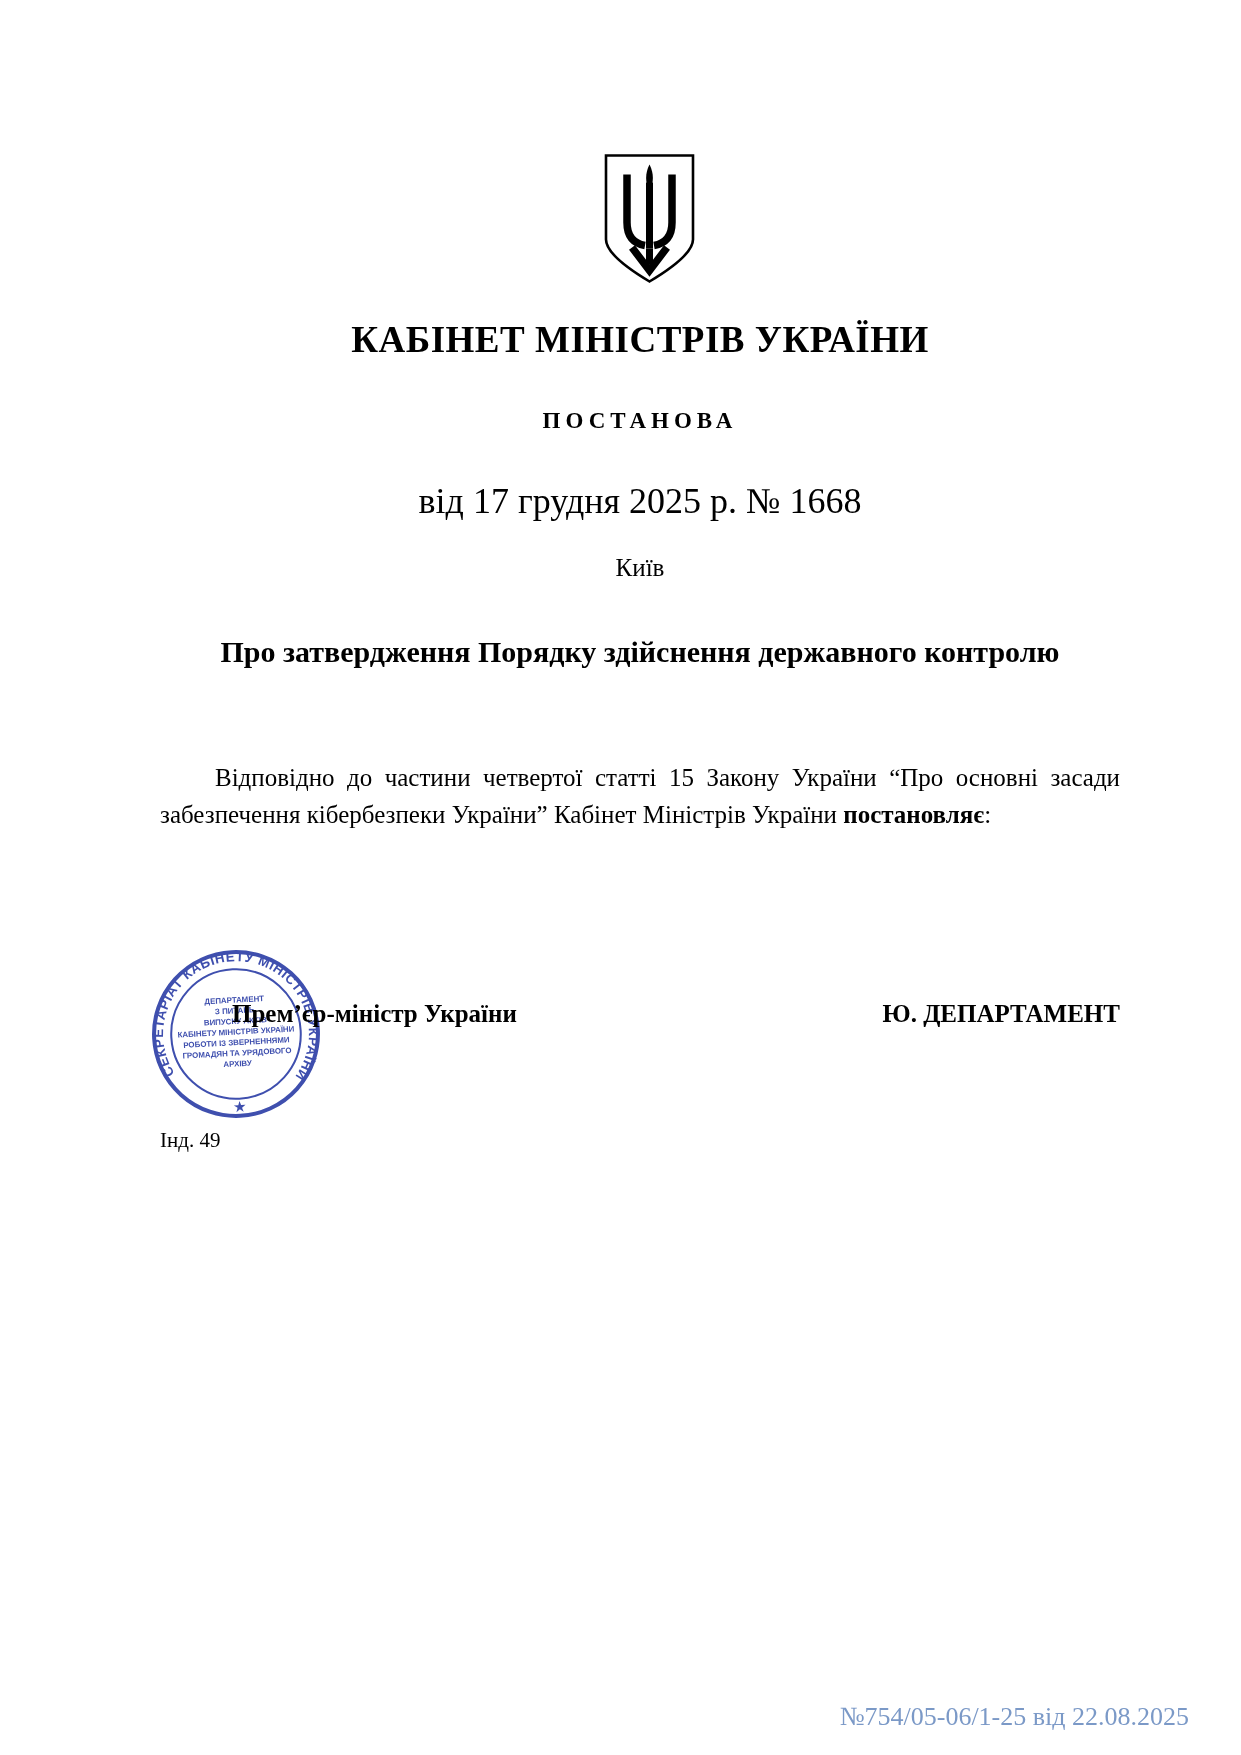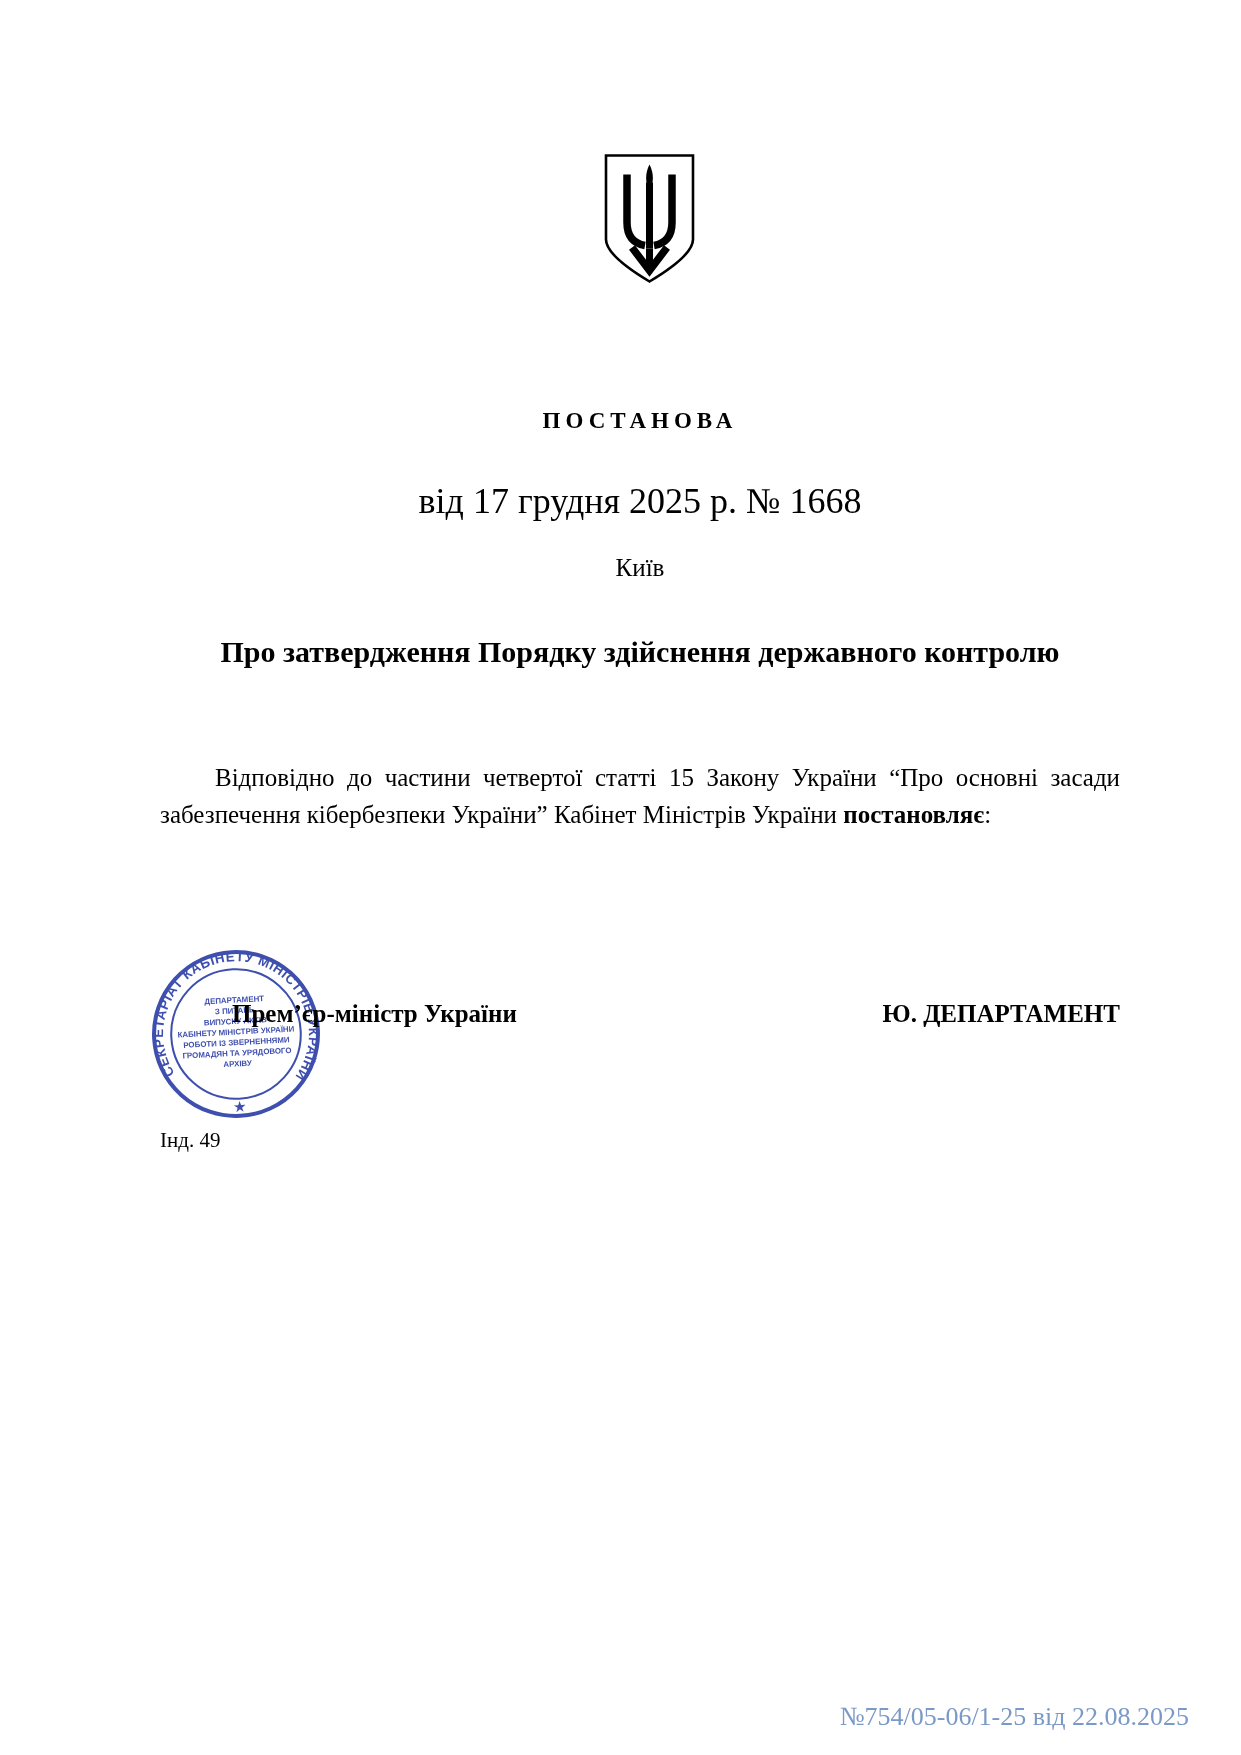--- a/index.html
+++ b/index.html
@@ -63,20 +63,21 @@
     <rect x="45" y="30" width="7" height="66" fill="#000"></rect>
 
     <path d="M26,22 V70 C26,84 33,91 44,93" fill="none" stroke="#000" stroke-width="7.5"></path>
 
     <path d="M71,22 V70 C71,84 64,91 53,93" fill="none" stroke="#000" stroke-width="7.5"></path>
 
     <path d="M31,95 L48.5,118 L66,95" fill="none" stroke="#000" stroke-width="7.5"></path>
     <path d="M48.5,96 V112" fill="none" stroke="#000" stroke-width="7"></path>
   </svg>
 
+  <div class="centered org-name">КАБІНЕТ МІНІСТРІВ УКРАЇНИ</div>
 
   <div class="centered doc-type">ПОСТАНОВА</div>
 
   <div class="centered date-line">від 17 грудня 2025 р. № 1668</div>
 
   <div class="centered city">Київ</div>
 
   <div class="centered doc-title">
     <div>Про затвердження Порядку здійснення державного контролю</div>
   </div>

